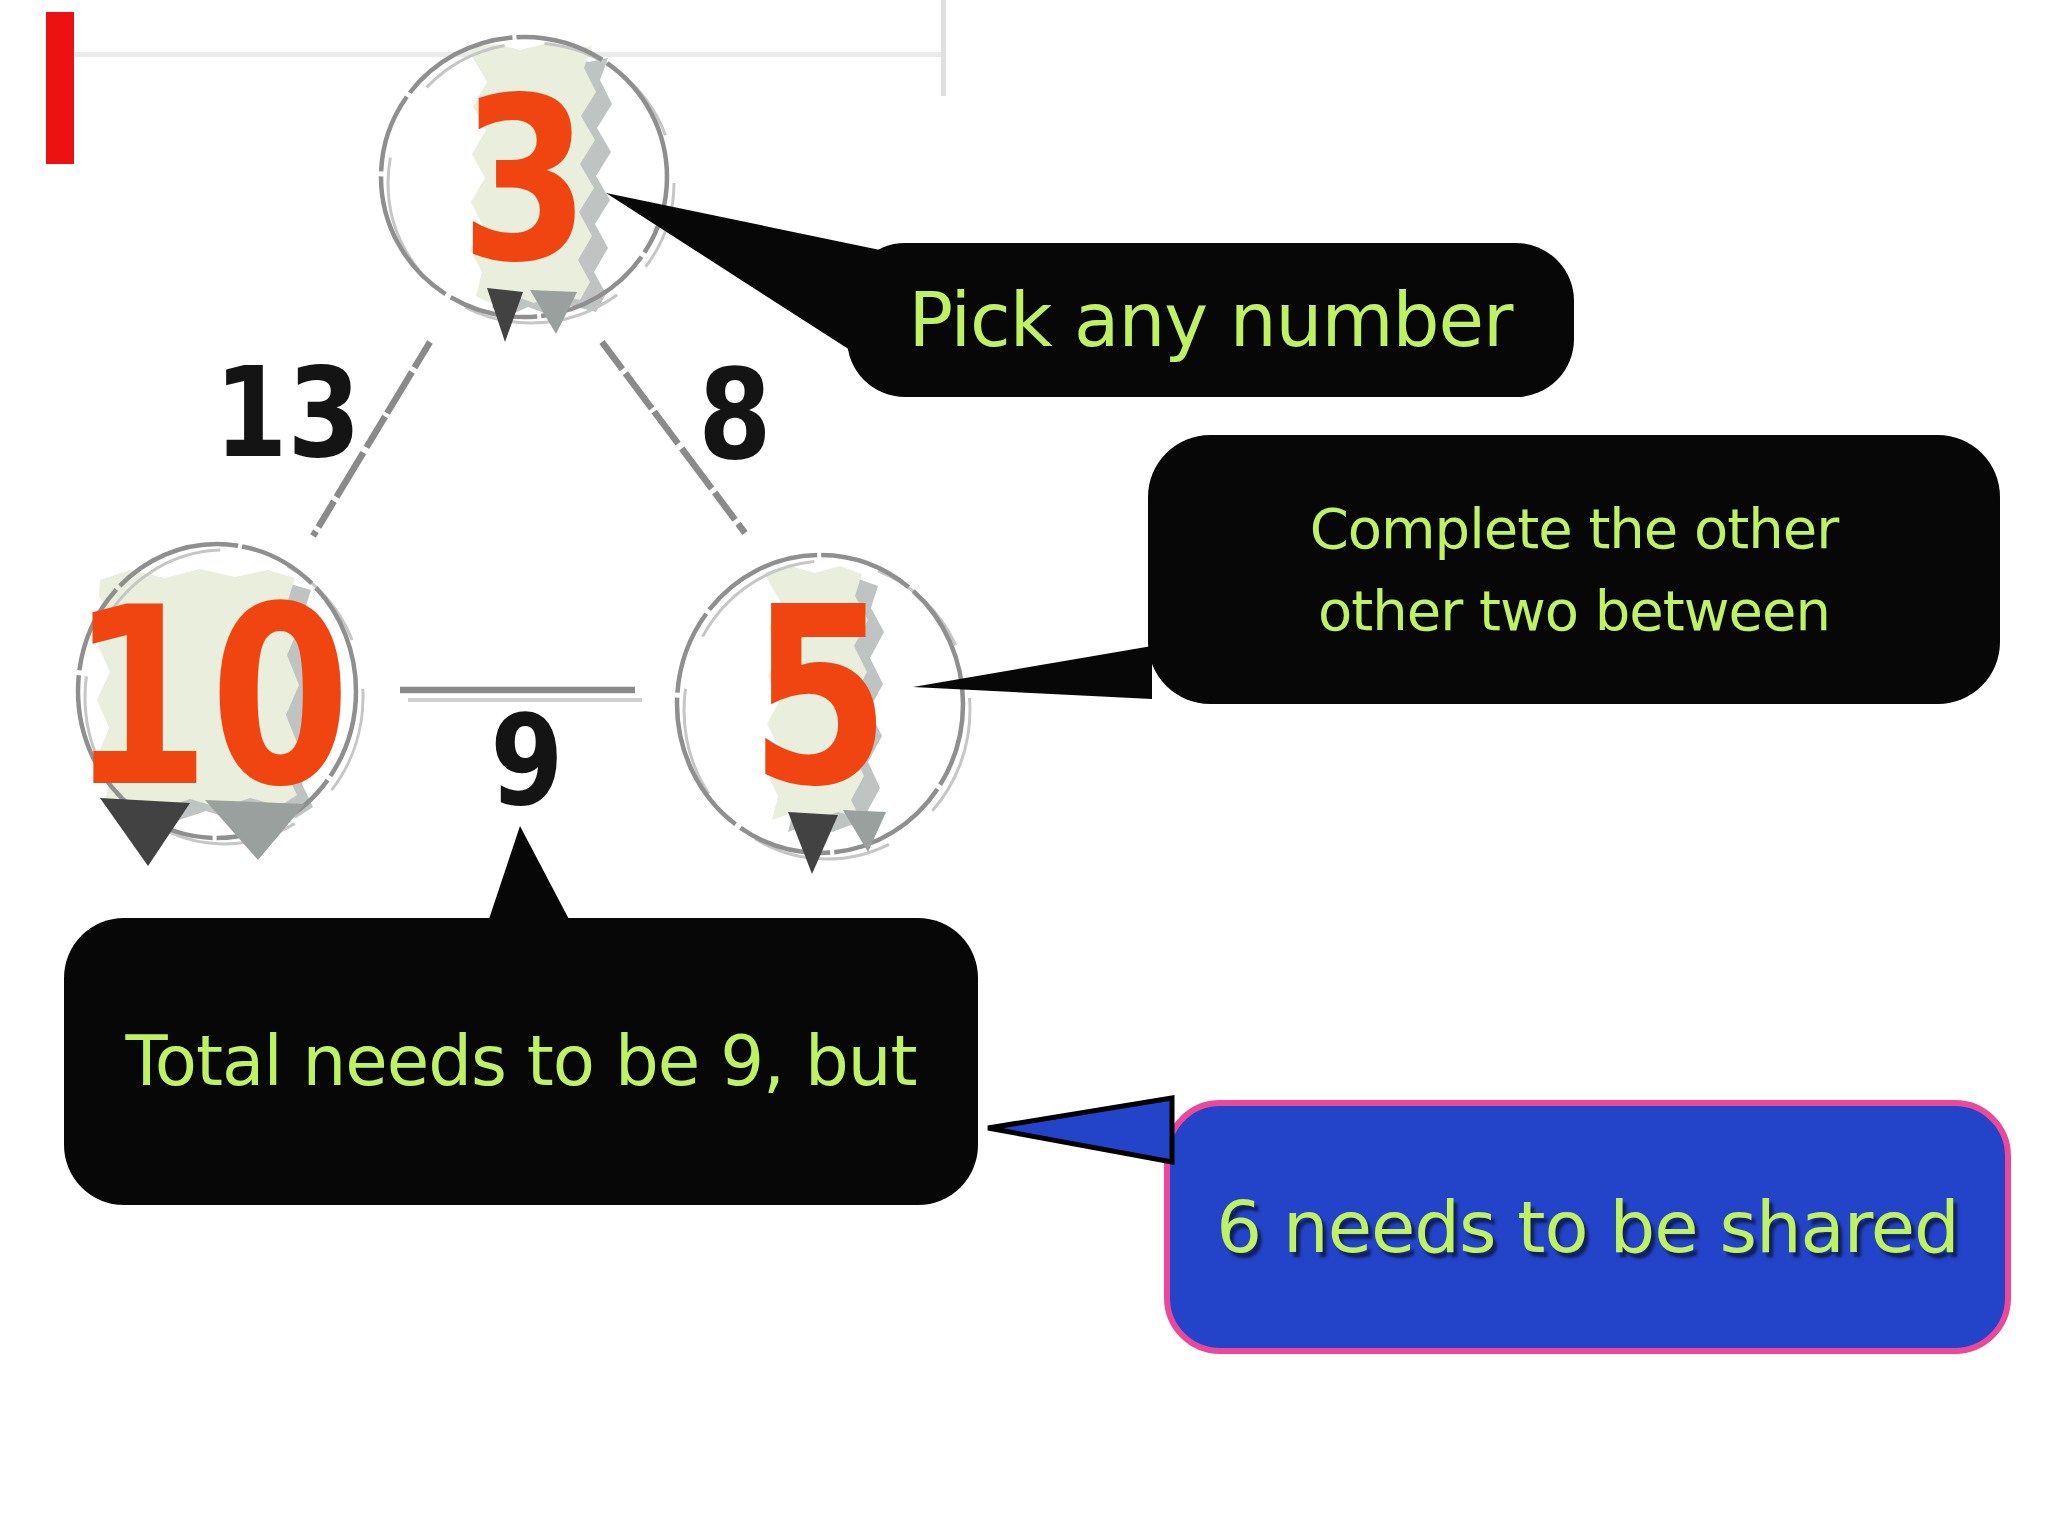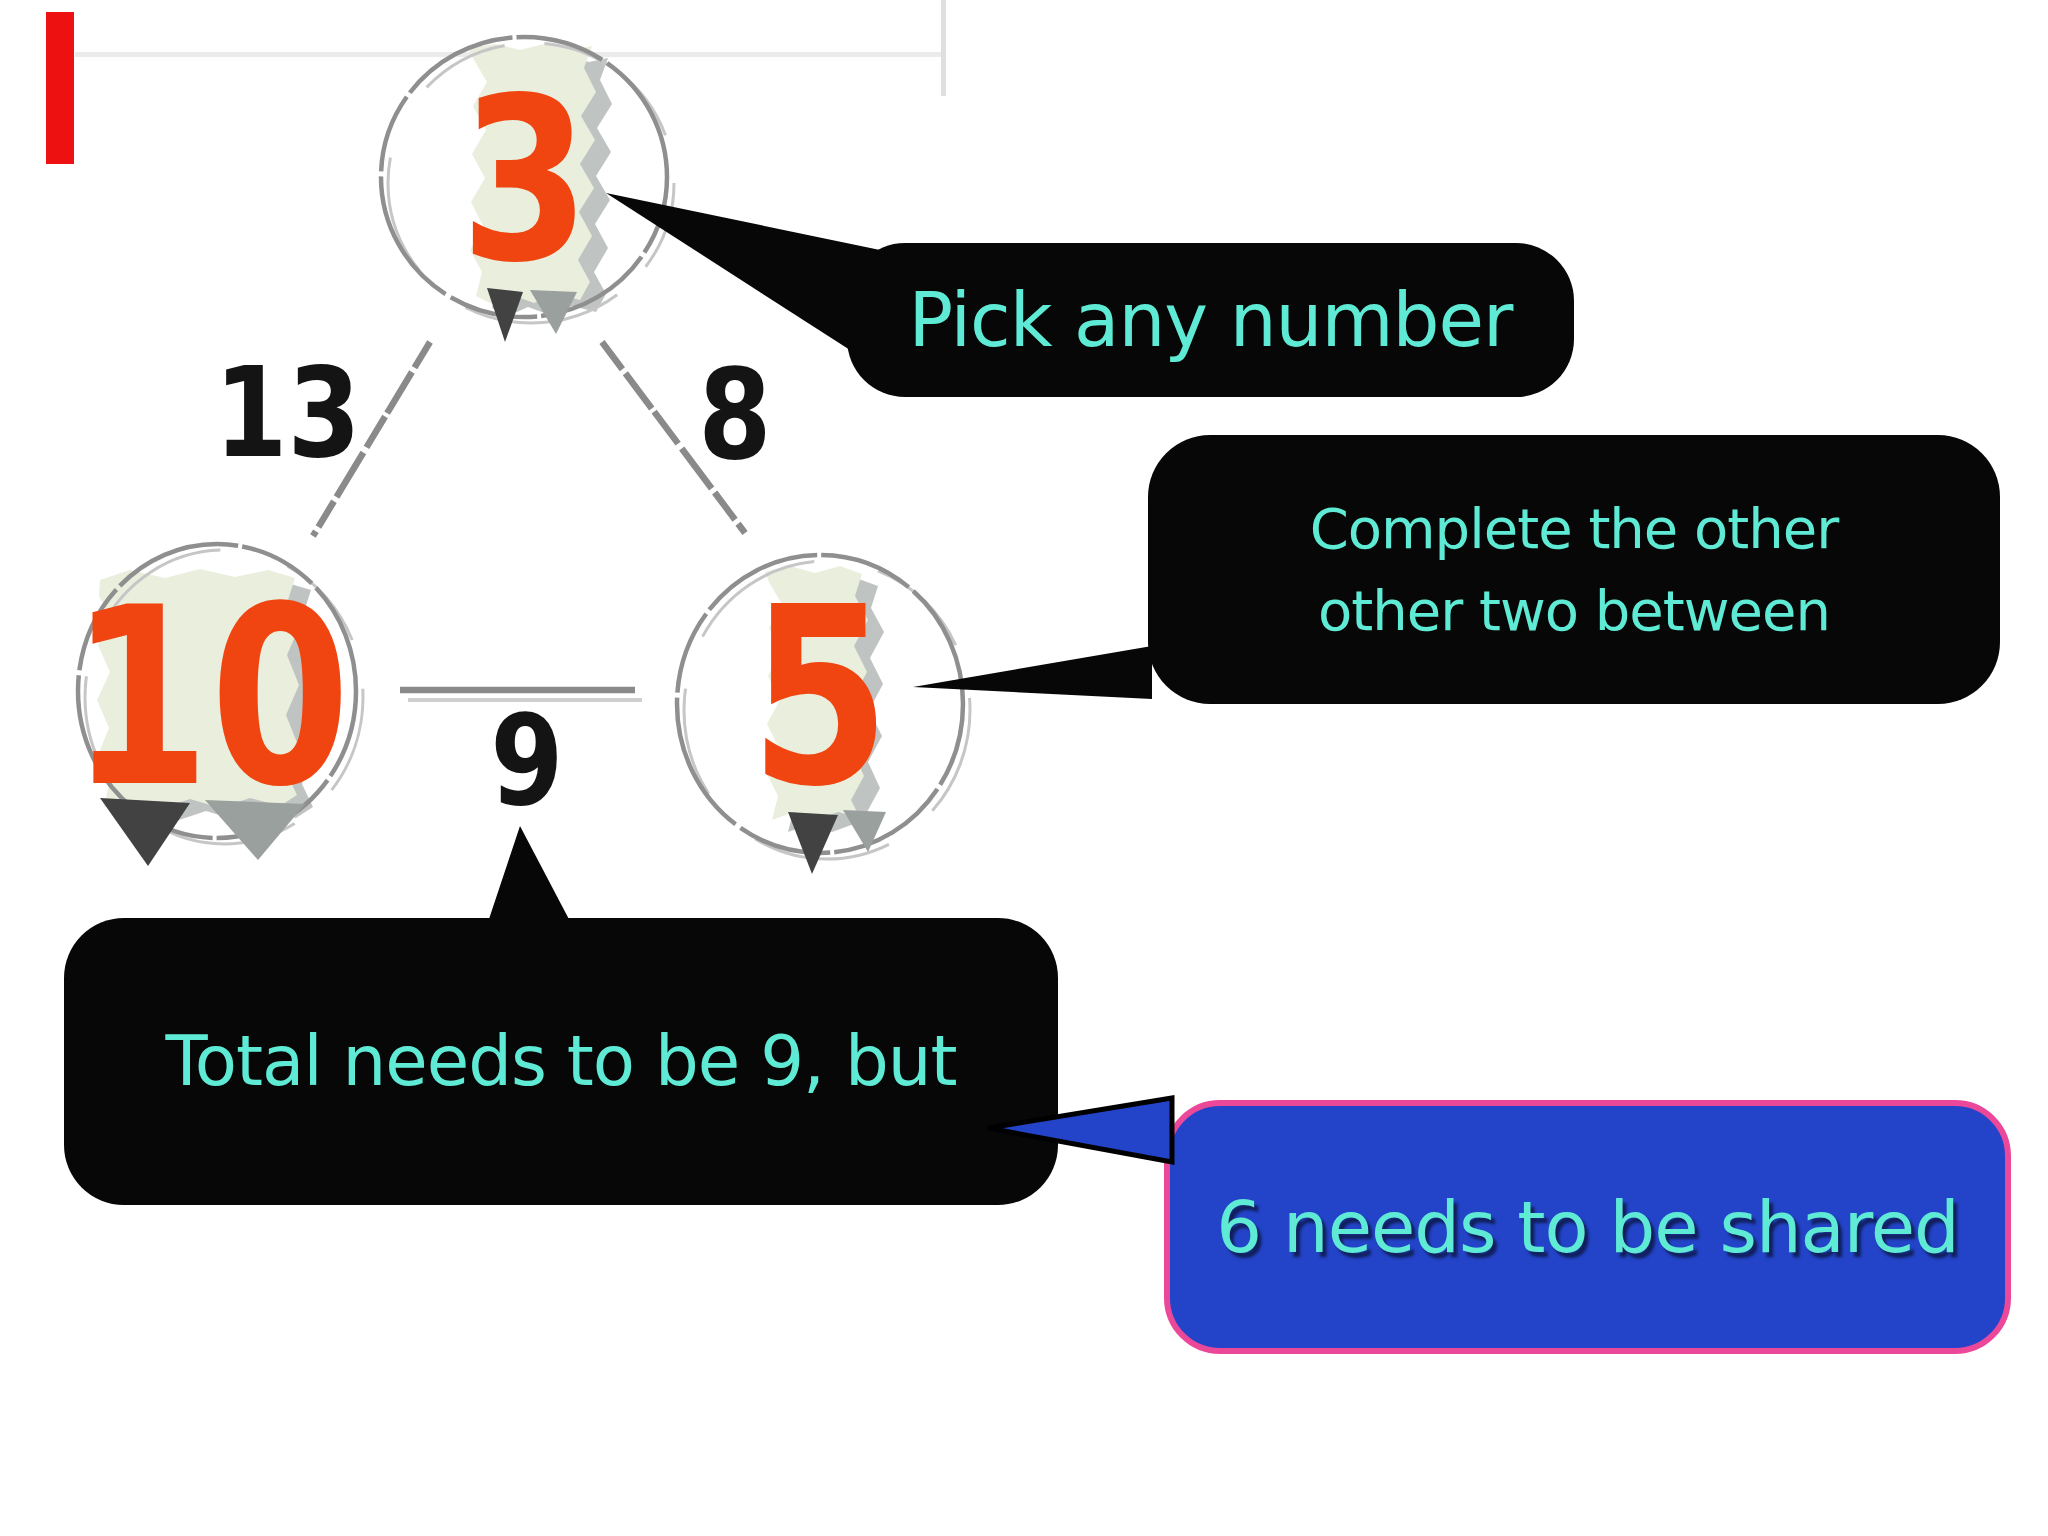--- a/index.html
+++ b/index.html
@@ -45,27 +45,27 @@
     color:#141414;font-weight:bold;line-height:1;z-index:4;
     font-size:124px;transform:scaleX(.85);
   }
   #lab-left{left:205px;top:358px;width:165px;height:110px;}
   #lab-right{left:680px;top:360px;width:110px;height:110px;}
   #lab-bottom{left:472px;top:702px;width:110px;height:118px;}
   
   .bubble{
     position:absolute;display:flex;flex-direction:column;
     align-items:center;justify-content:center;
-    background:var(--bubble-black,#070707);color:#5eead4;
+    background:var(--bubble-black,#070707);color:#bef264;
     z-index:5;text-align:center;letter-spacing:-1px;
   }
   .bubble .ln{white-space:nowrap;}
   #bub-pick{left:847px;top:243px;width:727px;height:154px;border-radius:58px;font-size:74px;}
   #bub-complete{left:1148px;top:435px;width:852px;height:269px;border-radius:62px;font-size:56px;line-height:1.45;}
-  #bub-total{left:64px;top:918px;width:994px;height:287px;border-radius:60px;font-size:69px;line-height:1.47;gap:20px;}
+  #bub-total{left:64px;top:918px;width:914px;height:287px;border-radius:60px;font-size:69px;line-height:1.47;gap:20px;}
   #bub-share{
     left:1164px;top:1100px;width:847px;height:254px;border-radius:56px;
     background:var(--bubble-blue,#2344c8);border:6px solid #ec4899;
     font-size:72px;line-height:1.42;box-sizing:border-box;
   }
   #bub-share .ln{text-shadow:4px 5px 3px rgba(0,0,0,.55);}
 </style>
 </head>
 <body>
 

